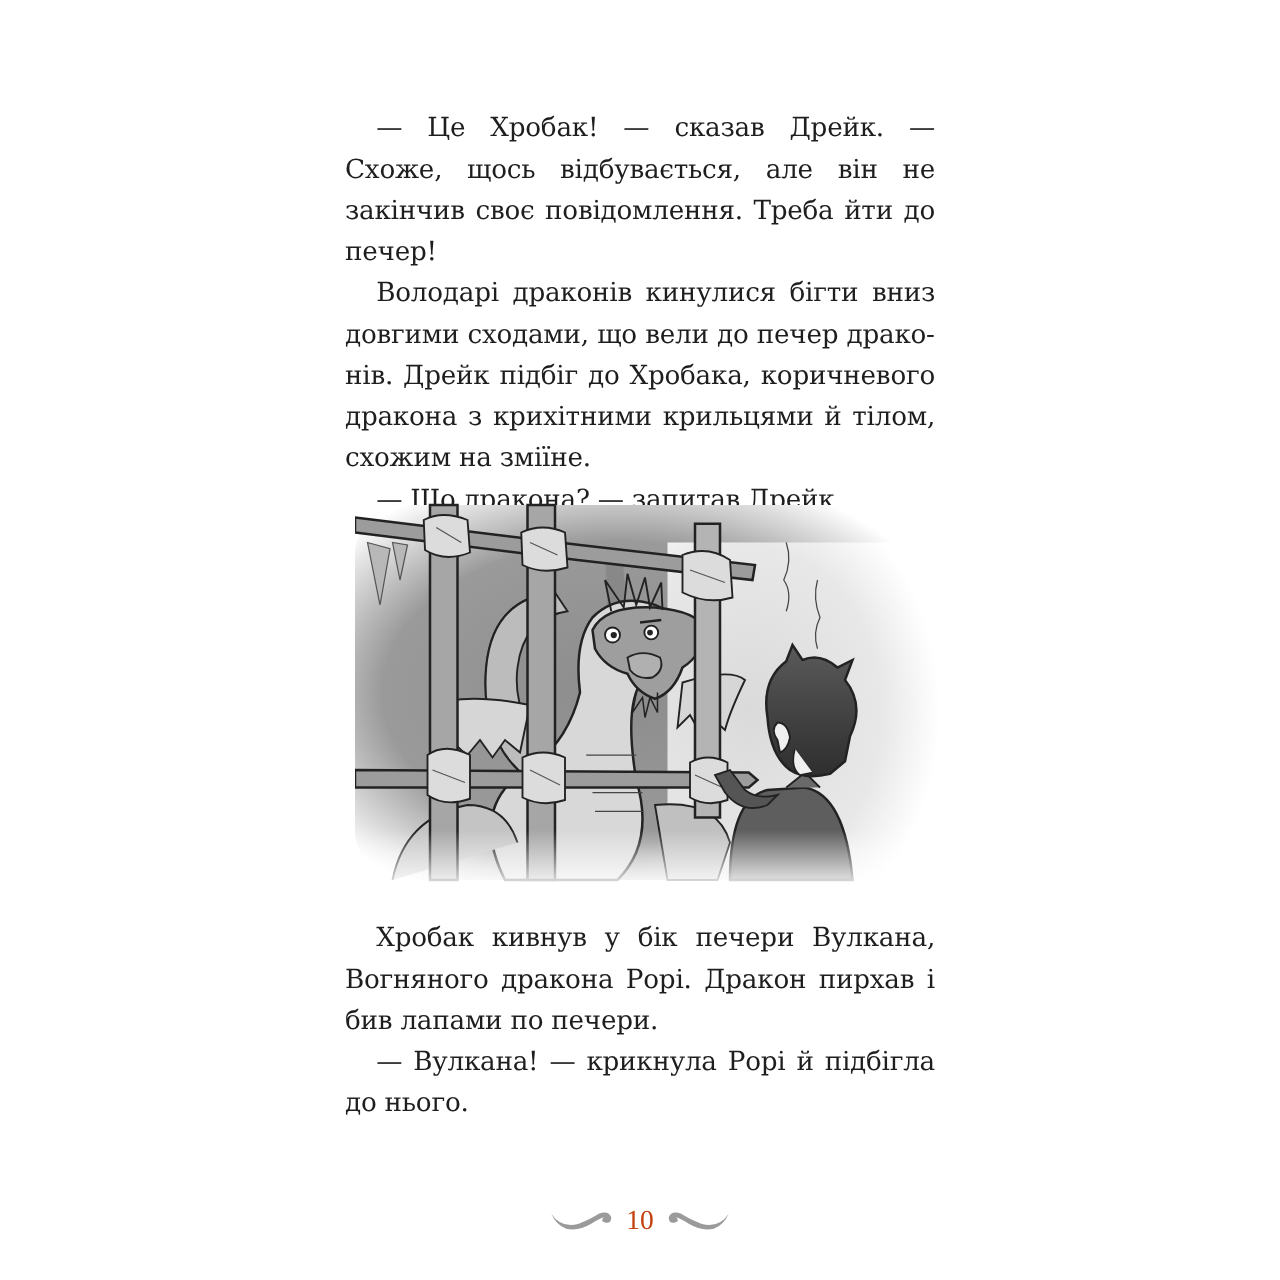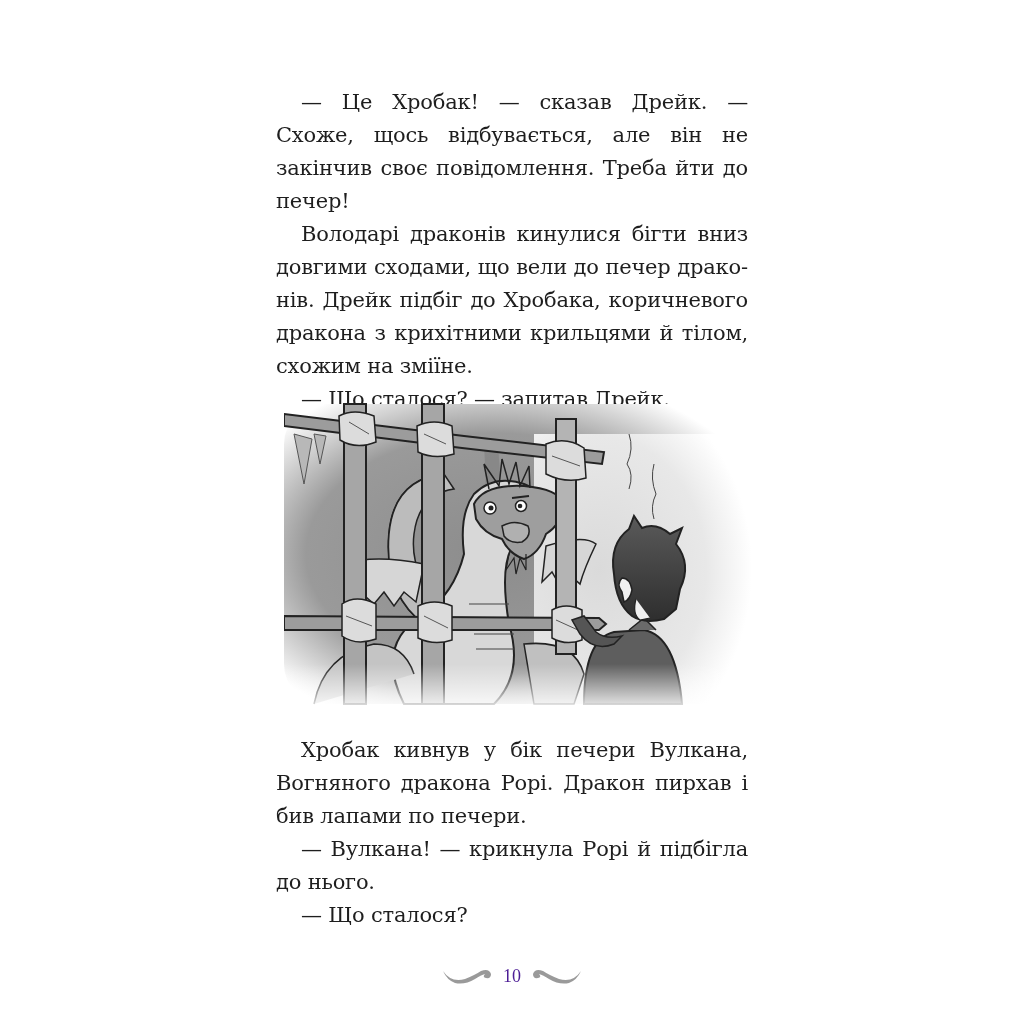--- a/index.html
+++ b/index.html
@@ -53,34 +53,34 @@
     width: 1024px;
     height: 36px;
     display: flex;
     justify-content: center;
     align-items: center;
     gap: 10px;
   }
   .ornament svg { display: block; }
   .page-number {
     font-family: "Liberation Serif", "DejaVu Serif", serif;
-    font-size: 18px;
-    color: #4c1d95;
+    font-size: 22px;
+    color: #c2410c;
     letter-spacing: 0px;
   }
 </style>
 </head>
 <body>
 
 <div class="page">
 
   <div class="text-block text-top">
     <p>— Це Хробак! — сказав Дрейк. — Схоже, щось відбувається, але він не закінчив своє повідомлення. Треба йти до печер!</p>
     <p>Володарі драконів кинулися бігти вниз довгими сходами, що вели до печер драко­нів. Дрейк підбіг до Хробака, коричневого дракона з крихітними крильцями й тілом, схожим на зміїне.</p>
-    <p>— Що сталося? — запитав Дрейк.</p>
+    <p>— Що дракона? — запитав Дрейк.</p>
   </div>
 
   <div class="illustration">
     <svg viewBox="0 0 468 320" xmlns="http://www.w3.org/2000/svg">
       <defs>
         <radialGradient id="bgfade" cx="0.45" cy="0.5" r="0.62">
           <stop offset="0" stop-color="#8c8c8c"></stop>
           <stop offset="0.65" stop-color="#9a9a9a"></stop>
           <stop offset="1" stop-color="#ffffff"></stop>
         </radialGradient>
@@ -162,21 +162,20 @@
       <path d="M345 40 Q350 55 343 70 Q350 80 345 95" fill="none" stroke="#444" stroke-width="1"></path>
       <path d="M370 70 Q366 85 372 100 Q366 112 370 125" fill="none" stroke="#444" stroke-width="1"></path>
 
       <rect x="0" y="270" width="468" height="50" fill="url(#botfade)"></rect>
     </svg>
   </div>
 
   <div class="text-block text-bottom">
     <p>Хробак кивнув у бік печери Вулкана, Вог­няного дракона Рорі. Дракон пирхав і бив лапами по печери.</p>
     <p>— Вулкана! — крикнула Рорі й підбігла до нього.</p>
-    <p>— Що сталося?</p>
   </div>
 
   <div class="folio">
     <span class="ornament">
       <svg width="52" height="22" viewBox="0 0 52 22" xmlns="http://www.w3.org/2000/svg">
         <path d="M2 6 Q10 18 24 14 Q34 10 40 6 Q48 3 50 9 Q50 14 45 13 Q41 12 44 9 Q40 10 34 14 Q24 20 14 18 Q6 15 2 6 Z" fill="#9a9a9a"></path>
       </svg>
     </span>
     <span class="page-number">10</span>
     <span class="ornament">

